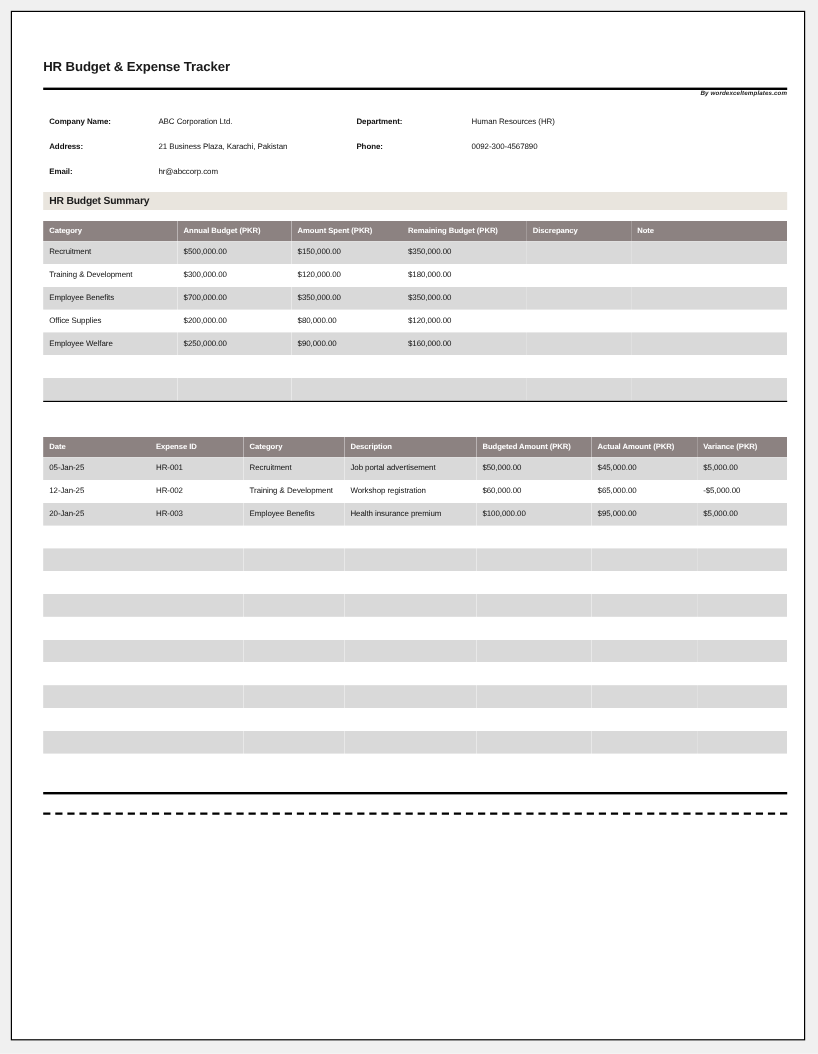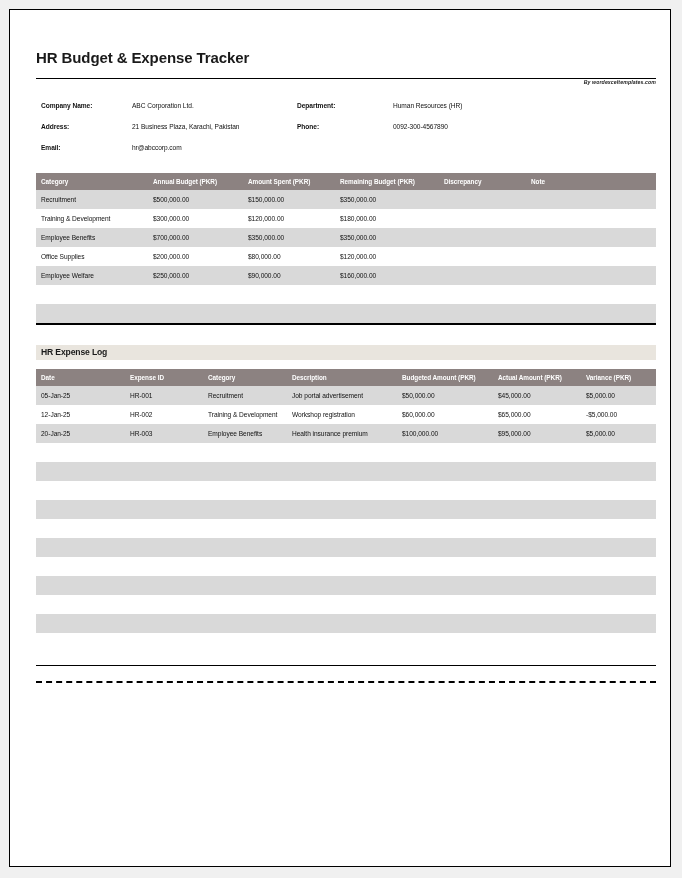--- a/index.html
+++ b/index.html
@@ -26,21 +26,21 @@
   }
   .inner {
     position: absolute;
     left: 26px;
     top: 40px;
     width: 620px;
   }
 
   
   .doc-title {
-    font-size: 15px;
+    font-size: 11px;
     font-weight: bold;
     color: #1a1a1a;
     letter-spacing: -0.1px;
     margin: 0 0 11px 0;
     line-height: 1.1;
   }
   .title-rule {
     height: 1.5px;
     background: #000000;
     width: 620px;
@@ -179,20 +179,21 @@
         <span class="ci-value col-a-value">21 Business Plaza, Karachi, Pakistan</span>
         <span class="ci-label col-b-label">Phone:</span>
         <span class="ci-value col-b-value">0092-300-4567890</span>
       </div>
       <div class="ci-row">
         <span class="ci-label col-a-label">Email:</span>
         <span class="ci-value col-a-value">hr@abccorp.com</span>
       </div>
     </div>
 
+    <div class="section-band">HR Budget Summary</div>
 
     <div class="summary-wrap">
       <table class="grid">
         <colgroup>
           <col style="width:112px">
             <col style="width:95px">
             <col style="width:92px">
           <col style="width:104px">
             <col style="width:87px">
             <col style="width:130px">
@@ -264,21 +265,20 @@
               <td></td>
               <td></td>
             </tr>
           </tbody>
       </table>
       <div class="table-bottom-rule"></div>
     </div>
 
     <div class="spacer-20"></div>
 
-    <div class="section-band">HR Expense Log</div>
 
     <div class="summary-wrap">
       <table class="grid">
         <colgroup>
           <col style="width:89px">
             <col style="width:78px">
             <col style="width:84px">
           <col style="width:110px">
             <col style="width:96px">
             <col style="width:88px">

